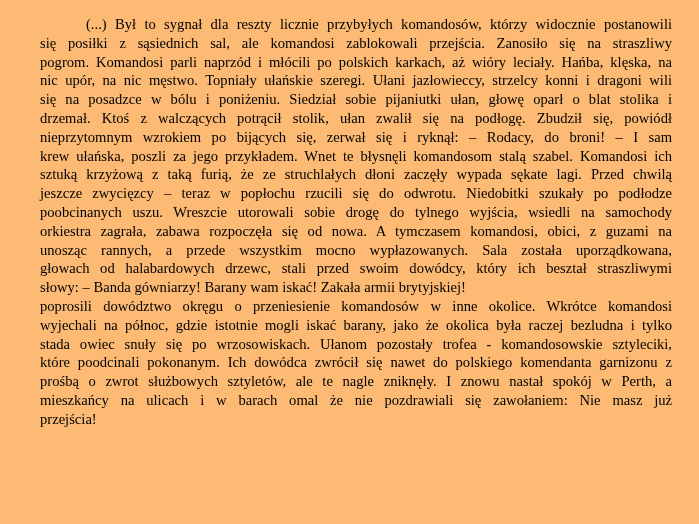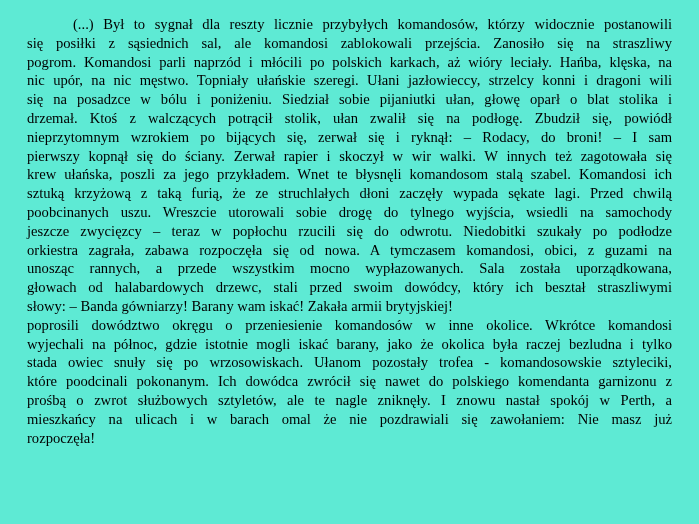--- a/index.html
+++ b/index.html
@@ -5,22 +5,22 @@
   html, body {
     margin: 0;
     padding: 0;
     background: #ffffff;
   }
   .page {
     position: relative;
     width: 699px;
     height: 524px;
     box-sizing: border-box;
-    padding: 15px 27px 0 27px;
-    background: #5eead4;
+    padding: 15px 27px 0 40px;
+    background: #fdba74;
     color: #000000;
     font-family: "Liberation Serif", "DejaVu Serif", serif;
     font-size: 14.6px;
     line-height: 18.8px;
     overflow: hidden;
   }
   .para {
     margin: 0;
   }
   .line {
@@ -40,32 +40,31 @@
 
 <div class="page">
   <div class="para">
     <div class="line first">(...) Był to sygnał dla reszty licznie przybyłych komandosów, którzy widocznie postanowili</div>
     <div class="line">się posiłki z sąsiednich sal, ale komandosi zablokowali przejścia. Zanosiło się na straszliwy</div>
     <div class="line">pogrom. Komandosi parli naprzód i młócili po polskich karkach, aż wióry leciały. Hańba, klęska, na</div>
     <div class="line">nic upór, na nic męstwo. Topniały ułańskie szeregi. Ułani jazłowieccy, strzelcy konni i dragoni wili</div>
     <div class="line">się na posadzce w bólu i poniżeniu. Siedział sobie pijaniutki ułan, głowę oparł o blat stolika i</div>
     <div class="line">drzemał. Ktoś z walczących potrącił stolik, ułan zwalił się na podłogę. Zbudził się, powiódł</div>
     <div class="line">nieprzytomnym wzrokiem po bijących się, zerwał się i ryknął: – Rodacy, do broni! – I sam</div>
-    <div class="line">pierwszy kopnął się do ściany. Zerwał rapier i skoczył w wir walki. W innych też zagotowała się</div>
     <div class="line">krew ułańska, poszli za jego przykładem. Wnet te błysnęli komandosom stalą szabel. Komandosi ich</div>
     <div class="line">sztuką krzyżową z taką furią, że ze struchlałych dłoni zaczęły wypada sękate lagi. Przed chwilą</div>
+    <div class="line">jeszcze zwycięzcy – teraz w popłochu rzucili się do odwrotu. Niedobitki szukały po podłodze</div>
     <div class="line">poobcinanych uszu. Wreszcie utorowali sobie drogę do tylnego wyjścia, wsiedli na samochody</div>
-    <div class="line">jeszcze zwycięzcy – teraz w popłochu rzucili się do odwrotu. Niedobitki szukały po podłodze</div>
     <div class="line">orkiestra zagrała, zabawa rozpoczęła się od nowa. A tymczasem komandosi, obici, z guzami na</div>
     <div class="line">unosząc rannych, a przede wszystkim mocno wypłazowanych. Sala została uporządkowana,</div>
     <div class="line">głowach od halabardowych drzewc, stali przed swoim dowódcy, który ich beształ straszliwymi</div>
     <div class="line last">słowy: – Banda gówniarzy! Barany wam iskać! Zakała armii brytyjskiej!</div>
   </div>
   <div class="para">
     <div class="line">poprosili dowództwo okręgu o przeniesienie komandosów w inne okolice. Wkrótce komandosi</div>
     <div class="line">wyjechali na północ, gdzie istotnie mogli iskać barany, jako że okolica była raczej bezludna i tylko</div>
     <div class="line">stada owiec snuły się po wrzosowiskach. Ułanom pozostały trofea - komandosowskie sztyleciki,</div>
     <div class="line">które poodcinali pokonanym. Ich dowódca zwrócił się nawet do polskiego komendanta garnizonu z</div>
     <div class="line">prośbą o zwrot służbowych sztyletów, ale te nagle zniknęły. I znowu nastał spokój w Perth, a</div>
     <div class="line">mieszkańcy na ulicach i w barach omal że nie pozdrawiali się zawołaniem: Nie masz już</div>
-    <div class="line last">rozpoczęła!</div>
+    <div class="line last">przejścia!</div>
   </div>
 </div>
 
 </body></html>

